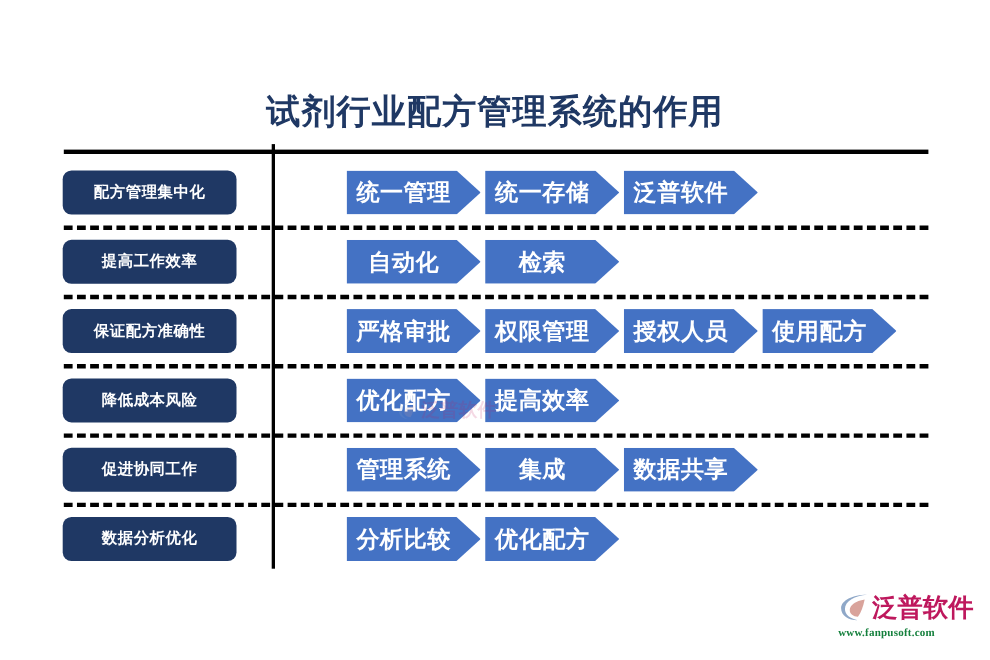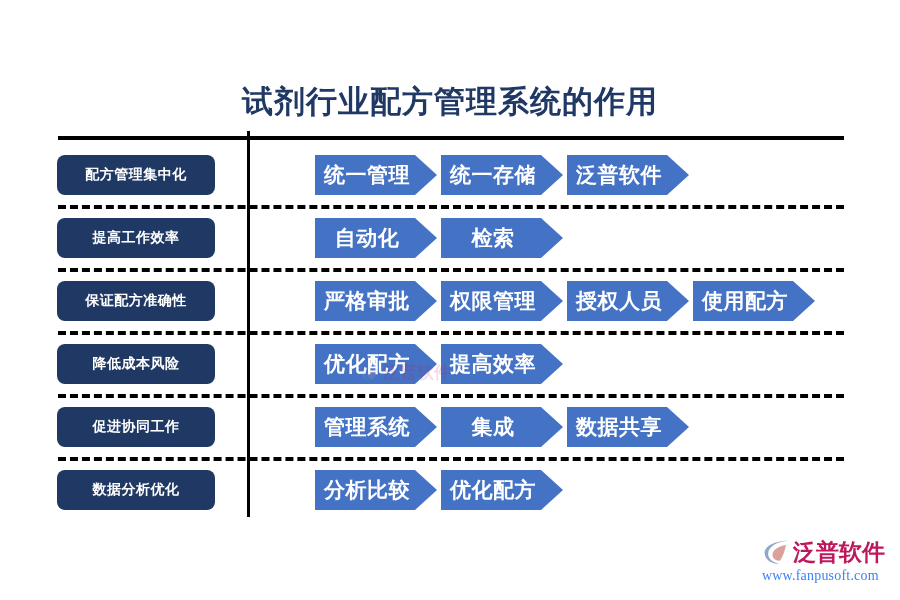--- a/index.html
+++ b/index.html
@@ -126,23 +126,23 @@
   .logo-cn {
     font-size: 23px;
     font-weight: bold;
     color: #be185d;
     letter-spacing: 0px;
     line-height: 28px;
     white-space: nowrap;
   }
   .logo-url {
     font-family: "Liberation Serif", "DejaVu Serif", serif;
-    font-size: 14px;
-    font-weight: normal;
-    color: #3b82f6;
+    font-size: 10px;
+    font-weight: bold;
+    color: #15803d;
     line-height: 18px;
     letter-spacing: 0.2px;
     white-space: nowrap;
     margin-top: -1px;
   }
 
   
   .wm-ghost {
     position: absolute;
     left: 360px;

